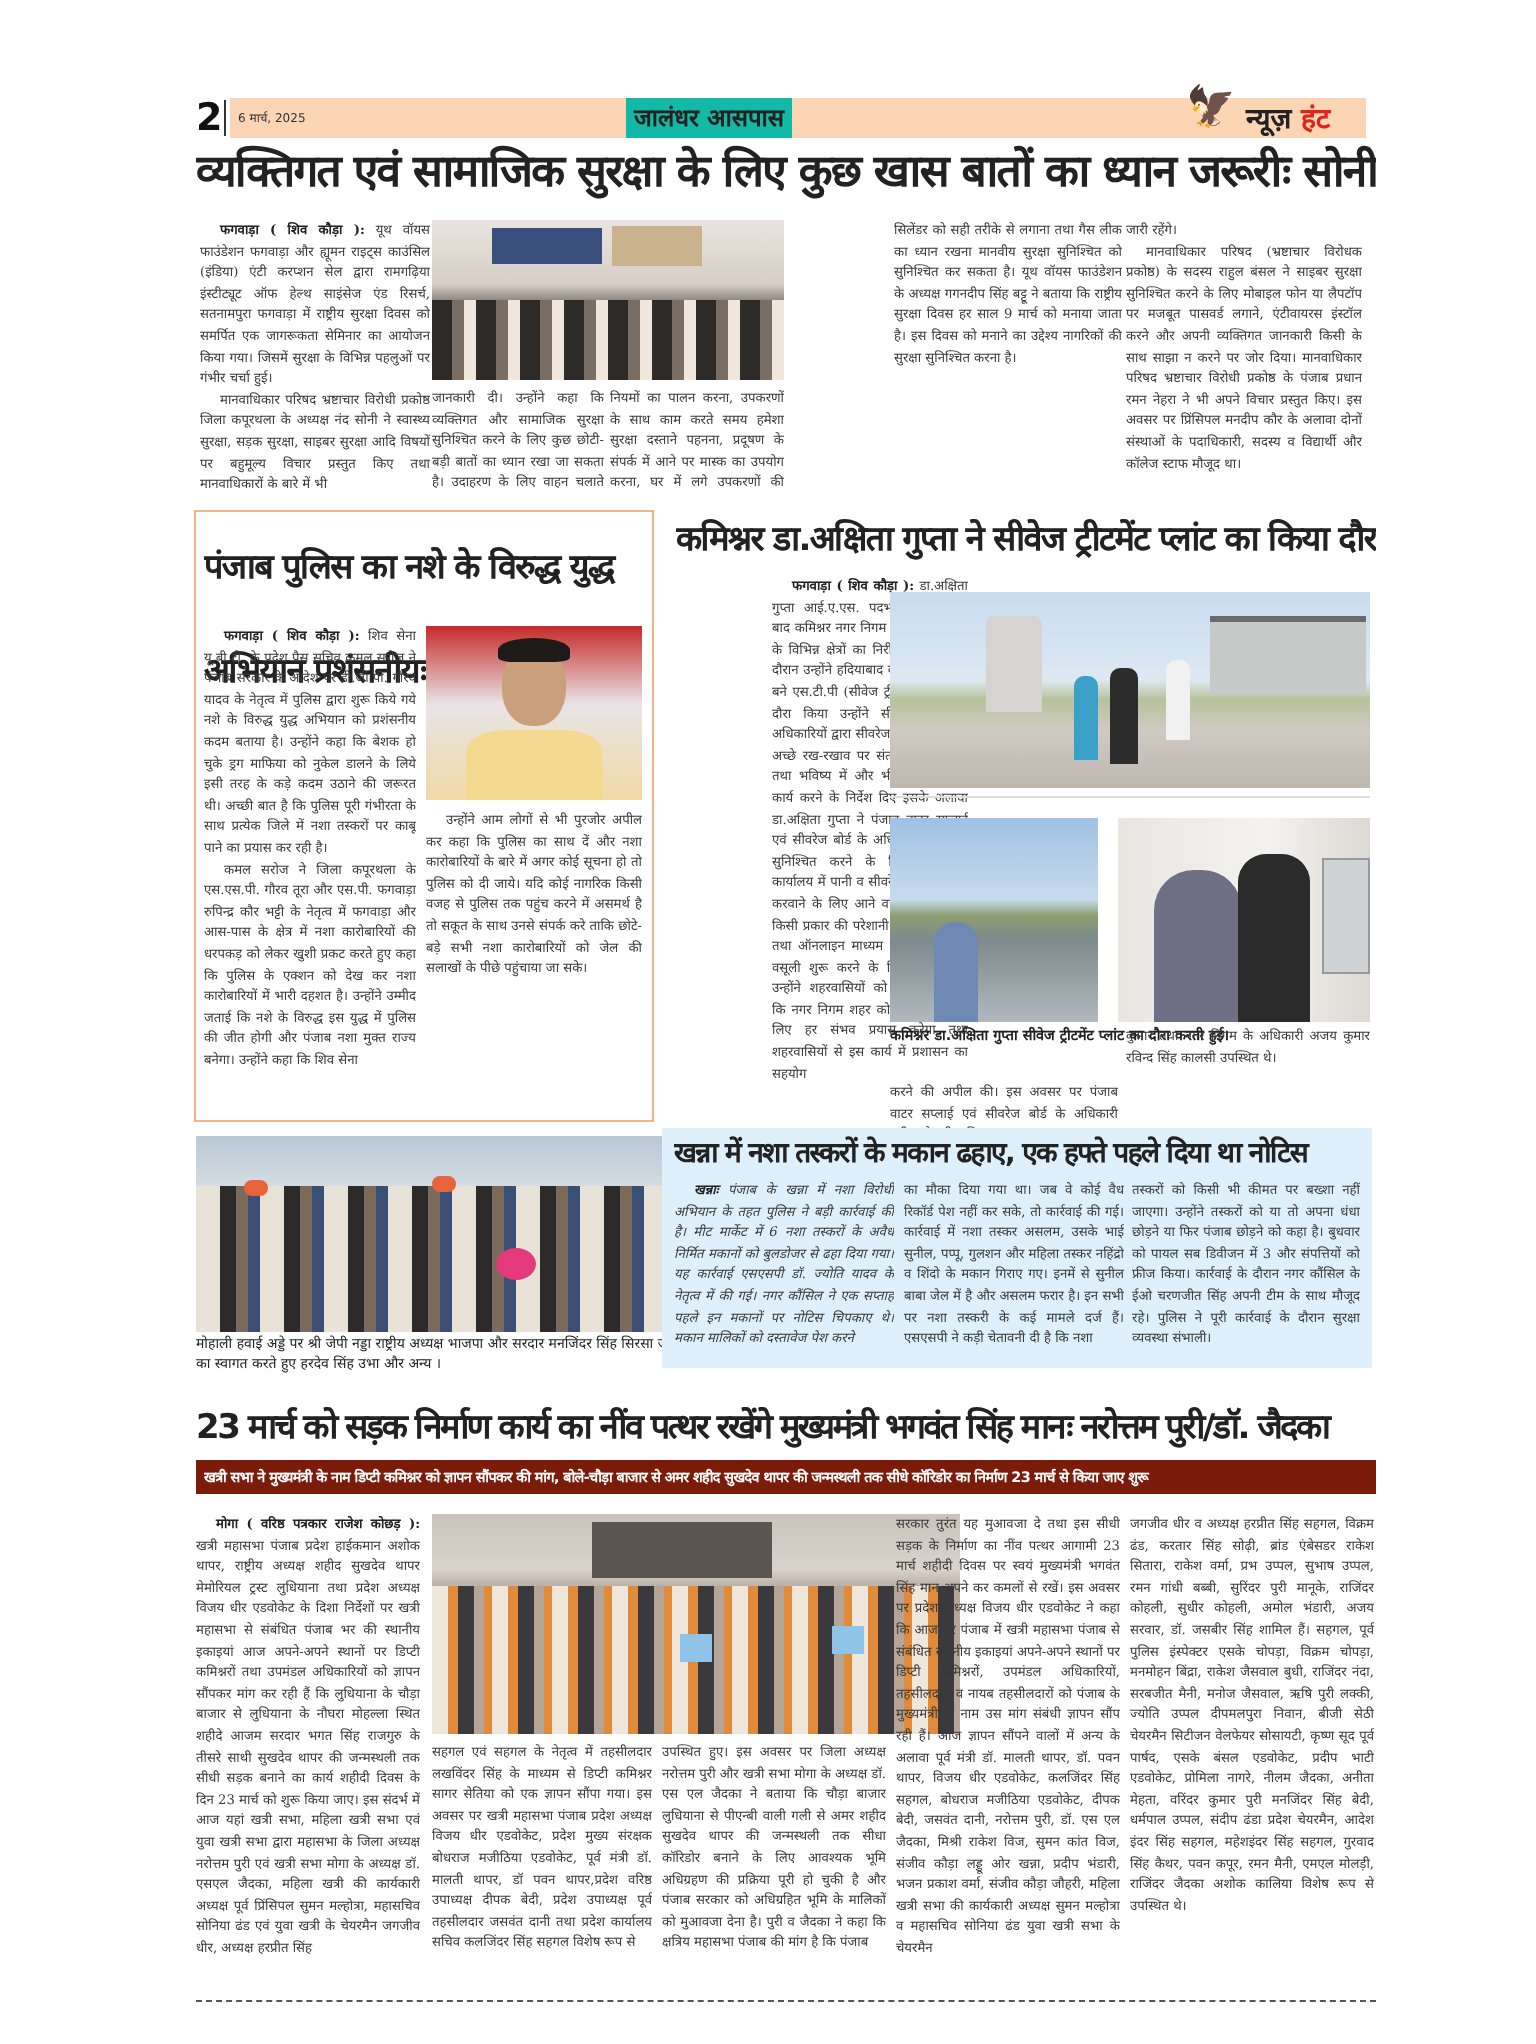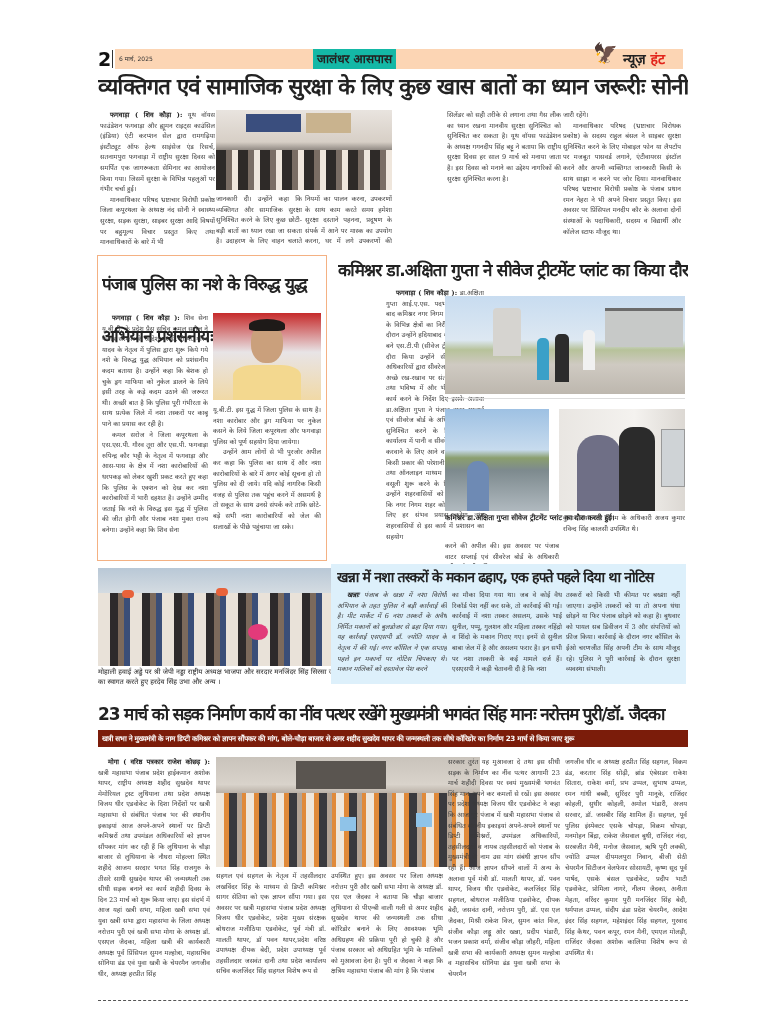--- a/index.html
+++ b/index.html
@@ -63,21 +63,20 @@
 <div class="abs body-text" style="left:102px; top:313px; width:106px; height:242px;">
   <p><span class="dl">फगवाड़ा ( शिव कौड़ा ):</span> <span>शिव सेना यू.बी.टी. के प्रदेश प्रैस सचिव कमल सरोज ने पंजाब सरकार के आदेश पर डी.जी.पी. गौरव यादव के नेतृत्व में पुलिस द्वारा शुरू किये गये नशे के विरुद्ध युद्ध अभियान को प्रशंसनीय कदम बताया है। उन्होंने कहा कि बेशक हो चुके ड्रग माफिया को नुकेल डालने के लिये इसी तरह के कड़े कदम उठाने की जरूरत थी। अच्छी बात है कि पुलिस पूरी गंभीरता के साथ प्रत्येक जिले में नशा तस्करों पर काबू पाने का प्रयास कर रही है।</span></p>
   <p>कमल सरोज ने जिला कपूरथला के एस.एस.पी. गौरव तूरा और एस.पी. फगवाड़ा रुपिन्द्र कौर भट्टी के नेतृत्व में फगवाड़ा और आस-पास के क्षेत्र में नशा कारोबारियों की धरपकड़ को लेकर खुशी प्रकट करते हुए कहा कि पुलिस के एक्शन को देख कर नशा कारोबारियों में भारी दहशत है। उन्होंने उम्मीद जताई कि नशे के विरुद्ध इस युद्ध में पुलिस की जीत होगी और पंजाब नशा मुक्त राज्य बनेगा। उन्होंने कहा कि शिव सेना</p>
 </div>
 <div class="abs photo" style="left:213px; top:313px; width:108px; height:87px; background:linear-gradient(180deg,#c62a2a 0%,#e8e4e6 45%,#f1d9a6 100%);">
   <div class="abs" style="left:38px; top:10px; width:32px; height:40px; border-radius:45%; background:#caa07c;"></div>
   <div class="abs" style="left:36px; top:6px; width:36px; height:12px; border-radius:50% 50% 20% 20%; background:#1e1a18;"></div>
   <div class="abs" style="left:20px; top:52px; width:68px; height:35px; border-radius:30% 30% 0 0; background:#f3d88f;"></div>
 </div>
 <div class="abs body-text" style="left:213px; top:405px; width:108px; height:150px;">
-  <p style="text-indent:0;">यू.बी.टी. इस युद्ध में जिला पुलिस के साथ है। नशा कारोबार और ड्रग माफिया पर नुकेल कसने के लिये जिला कपूरथला और फगवाड़ा पुलिस को पूर्ण सहयोग दिया जायेगा।</p>
   <p>उन्होंने आम लोगों से भी पुरजोर अपील कर कहा कि पुलिस का साथ दें और नशा कारोबारियों के बारे में अगर कोई सूचना हो तो पुलिस को दी जाये। यदि कोई नागरिक किसी वजह से पुलिस तक पहुंच करने में असमर्थ है तो सकूत के साथ उनसे संपर्क करे ताकि छोटे-बड़े सभी नशा कारोबारियों को जेल की सलाखों के पीछे पहुंचाया जा सके।</p>
 </div>
 
 <div class="abs hl" style="left:338px; top:258px; width:350px; font-size:17px; line-height:24px;">कमिश्नर डा.अक्षिता गुप्ता ने सीवेज ट्रीटमेंट प्लांट का किया दौरा</div>
 <div class="abs body-text" style="left:356px; top:288px; width:98px; height:268px;margin-left:30px;">
   <p><span class="dl">फगवाड़ा ( शिव कौड़ा ):</span> <span>डा.अक्षिता गुप्ता आई.ए.एस. पदभार संभालने के बाद कमिश्नर नगर निगम फगवाड़ा ने शहर के विभिन्न क्षेत्रों का निरीक्षण किया, इस दौरान उन्होंने हदियाबाद व पलाही रोड पर बने एस.टी.पी (सीवेज ट्रीटमेंट प्लांट) का दौरा किया उन्होंने सीवरेज बोर्ड के अधिकारियों द्वारा सीवरेज ट्रीटमेंट प्लांट के अच्छे रख-रखाव पर संतोष व्यक्त किया तथा भविष्य में और भी बेहतर ढंग से कार्य करने के निर्देश दिए इसके अलावा डा.अक्षिता गुप्ता ने पंजाब वाटर सप्लाई एवं सीवरेज बोर्ड के अधिकारियों को यह सुनिश्चित करने के लिए कहा कि कार्यालय में पानी व सीवरेज के बिल जमा करवाने के लिए आने वाले नागरिकों को किसी प्रकार की परेशानी न आए दी जाये तथा ऑनलाइन माध्यम से भी बिलों की वसूली शुरू करने के निर्देश दिए गए।उन्होंने शहरवासियों को आश्वस्त किया कि नगर निगम शहर को स्वच्छ रखने के लिए हर संभव प्रयास करेगा तथा शहरवासियों से इस कार्य में प्रशासन का सहयोग</span></p>
 </div>
 <div class="abs photo" style="left:445px; top:296px; width:240px; height:98px; background:linear-gradient(180deg,#c8dcf0 0%,#dde8f2 45%,#b7c29a 55%,#cfcac2 70%,#bdb7ae 100%);">
   <div class="abs" style="left:48px; top:12px; width:28px; height:48px; background:#d6d4d0; border-radius:4px 4px 0 0;"></div>
   <div class="abs" style="left:160px; top:12px; width:78px; height:36px; background:#c7c9c8; border-top:3px solid #6b6b6b;"></div>

